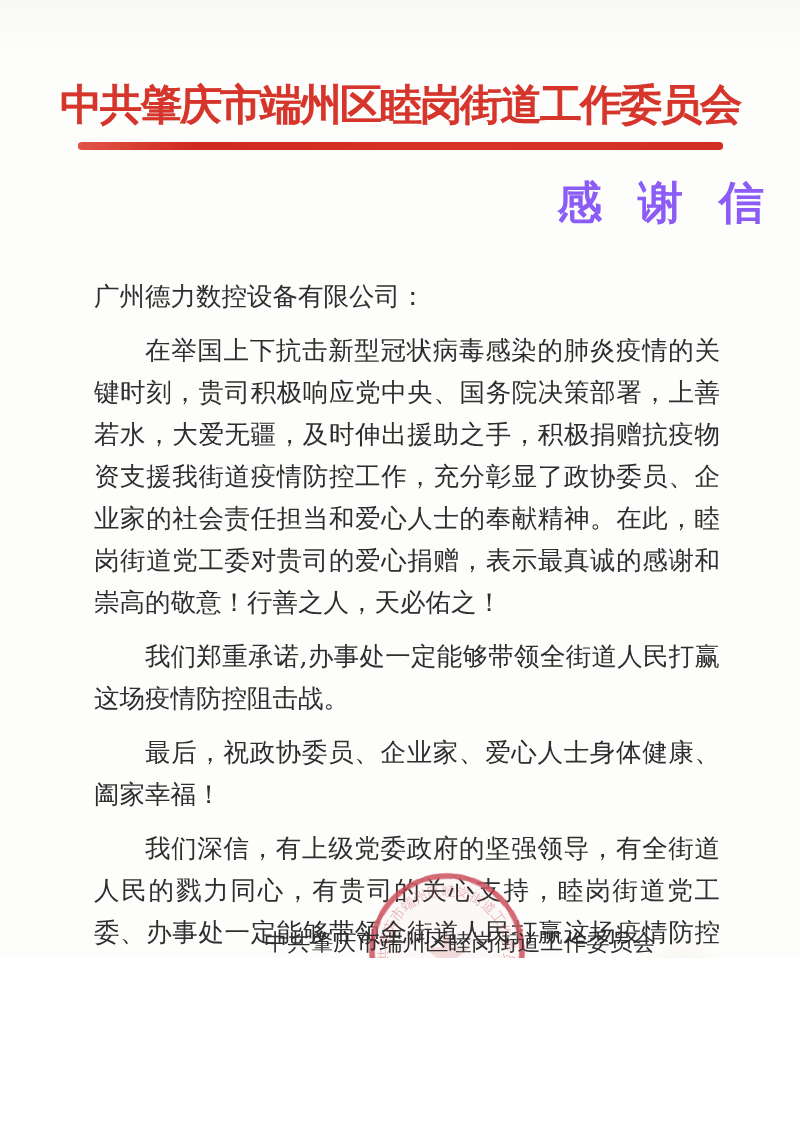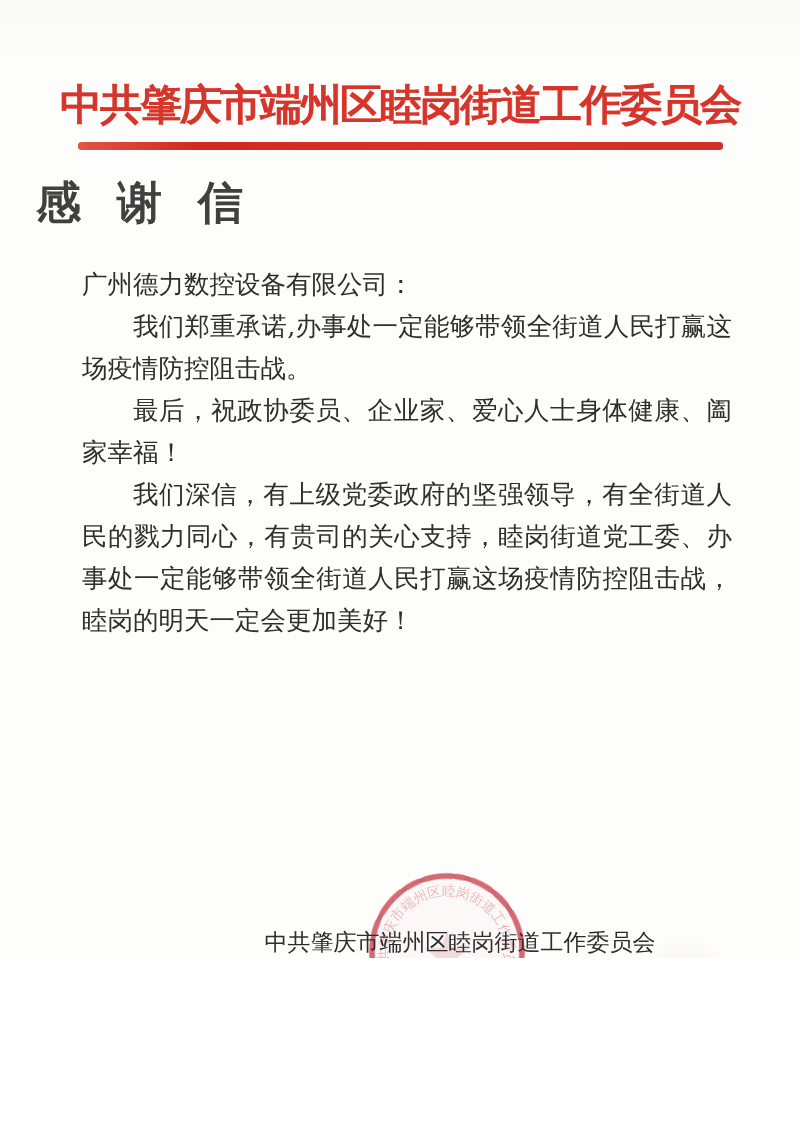--- a/index.html
+++ b/index.html
@@ -30,42 +30,42 @@
     top: 142px; left: 78px;
     width: 645px; height: 8px;
     background: linear-gradient(to right, #e05547, #d02a20 18%, #d93328 60%, #cf2f26);
     border-radius: 4px / 3px;
   }
 
   
   .letter-title {
     position: absolute;
     top: 174px; left: 0; width: 100%;
-    text-align: left;
+    text-align: right;
     font-size: 45px;
     line-height: 58px;
     font-weight: 600;
-    color: #404040;
+    color: #8b5cf6;
   }
   .letter-title .spread {
     letter-spacing: 36px;
     padding-left: 36px; 
   }
 
   
   .letter-body {
     position: absolute;
     top: 263px; left: 82px;
     width: 650px;
     font-size: 25.5px;
     line-height: 42px;
     color: #2e2e2e;
     text-align: justify;
   }
-  .letter-body p { margin: 0; text-indent: 2em; }
+  .letter-body p { margin: 12px; text-indent: 2em; }
   .letter-body p.salutation { text-indent: 0; }
 
   
   .signature {
     position: absolute;
     top: 927px; left: 120px; width: 680px;
     text-align: center;
     font-size: 23px;
     color: #2d2d2d;
     z-index: 3;
@@ -116,20 +116,21 @@
 
   <div class="org-header">中共肇庆市端州区睦岗街道工作委员会</div>
   <div class="header-rule"></div>
 
   <div class="letter-title">
     <span class="spread">感谢信</span>
   </div>
 
   <div class="letter-body">
     <p class="salutation">广州德力数控设备有限公司：</p>
+    <p>在举国上下抗击新型冠状病毒感染的肺炎疫情的关键时刻，贵司积极响应党中央、国务院决策部署，上善若水，大爱无疆，及时伸出援助之手，积极捐赠抗疫物资支援我街道疫情防控工作，充分彰显了政协委员、企业家的社会责任担当和爱心人士的奉献精神。在此，睦岗街道党工委对贵司的爱心捐赠，表示最真诚的感谢和崇高的敬意！行善之人，天必佑之！</p>
     <p>我们郑重承诺,办事处一定能够带领全街道人民打赢这场疫情防控阻击战。</p>
     <p>最后，祝政协委员、企业家、爱心人士身体健康、阖家幸福！</p>
     <p>我们深信，有上级党委政府的坚强领导，有全街道人民的戮力同心，有贵司的关心支持，睦岗街道党工委、办事处一定能够带领全街道人民打赢这场疫情防控阻击战，睦岗的明天一定会更加美好！</p>
   </div>
 
   <svg class="stamp" viewBox="0 0 162 162">
 
     <circle cx="81" cy="80" r="75" fill="rgba(205,75,85,0.03)" stroke="#c23c4a" stroke-width="5" opacity="0.78"></circle>
     <circle cx="81" cy="80" r="75" fill="none" stroke="#da6e79" stroke-width="6.5" opacity="0.45" stroke-dasharray="14 6 28 4 9 7 22 5 16 8 30 6"></circle>
     <g transform="rotate(9 81 80)" opacity="0.34">

